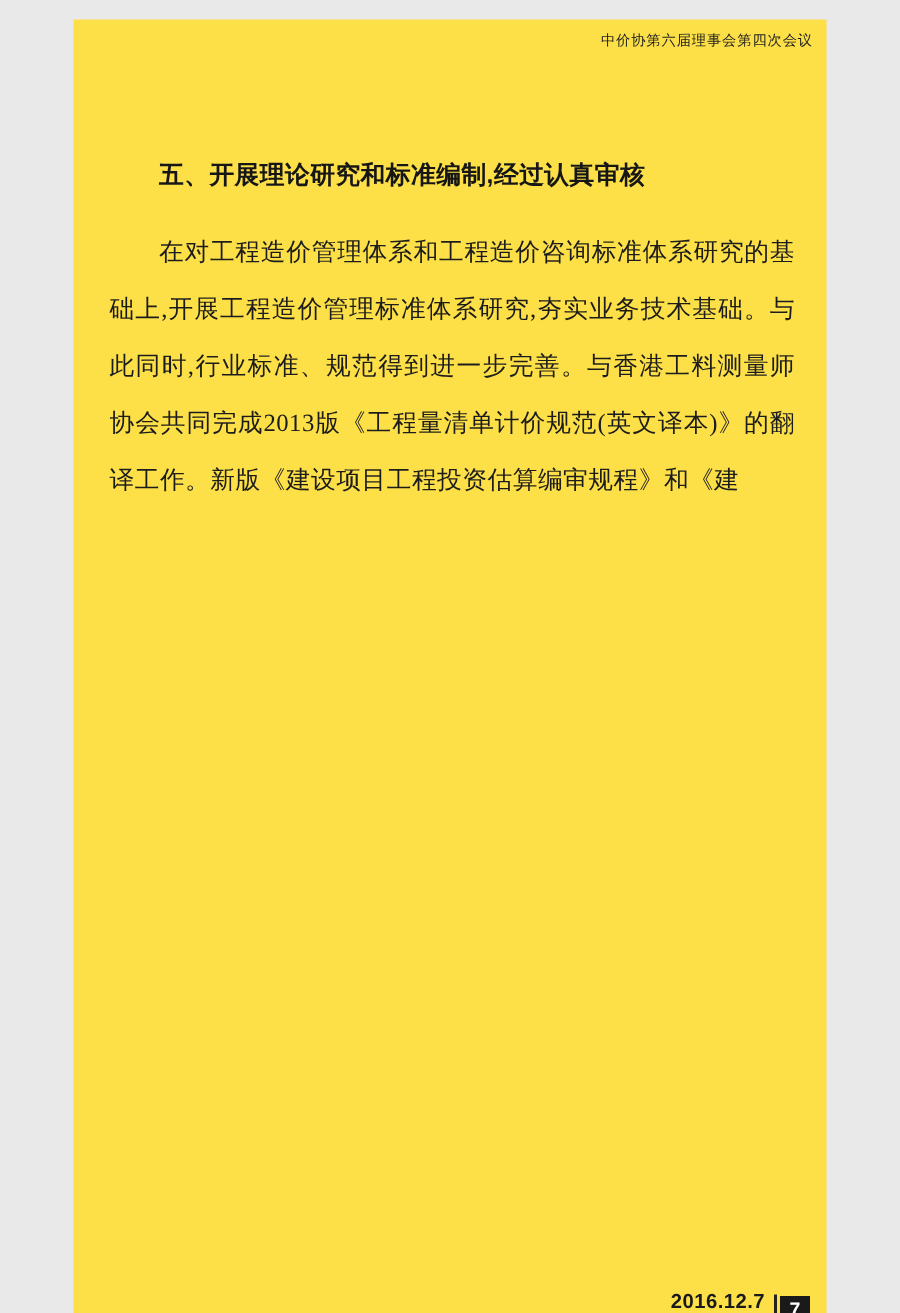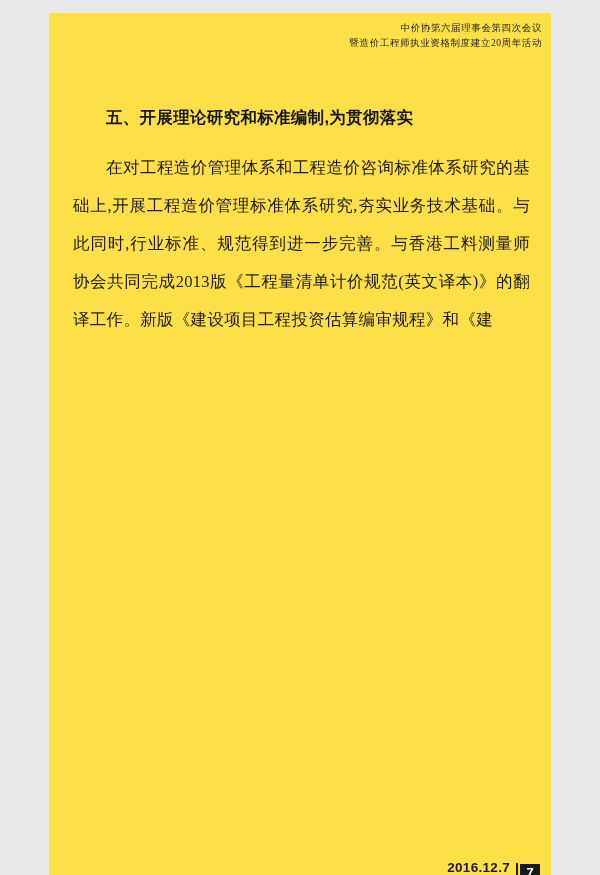--- a/index.html
+++ b/index.html
@@ -87,25 +87,24 @@
     line-height: 1;
   }
 </style>
 </head>
 <body>
 
 <div class="page">
 
   <div class="running-header">
     <div>中价协第六届理事会第四次会议</div>
-    <div>暨造价工程师执业资格制度建立20周年活动</div>
   </div>
 
   <div class="content">
-    <h3 class="section-heading">五、开展理论研究和标准编制,为贯彻落实</h3>
+    <h3 class="section-heading">五、开展理论研究和标准编制,经过认真审核</h3>
     <p class="para">在对工程造价管理体系和工程造价咨询标准体系研究的基础上,开展工程造价管理标准体系研究,夯实业务技术基础。与此同时,行业标准、规范得到进一步完善。与香港工料测量师协会共同完成2013版《工程量清单计价规范(英文译本)》的翻译工作。新版《建设项目工程投资估算编审规程》和《建</p>
   </div>
 
   <div class="footer">
     <span class="footer-date">2016.12.7</span>
     <span class="footer-vline"></span>
     <span class="footer-badge">
         <span>7</span>
       </span>
   </div>

